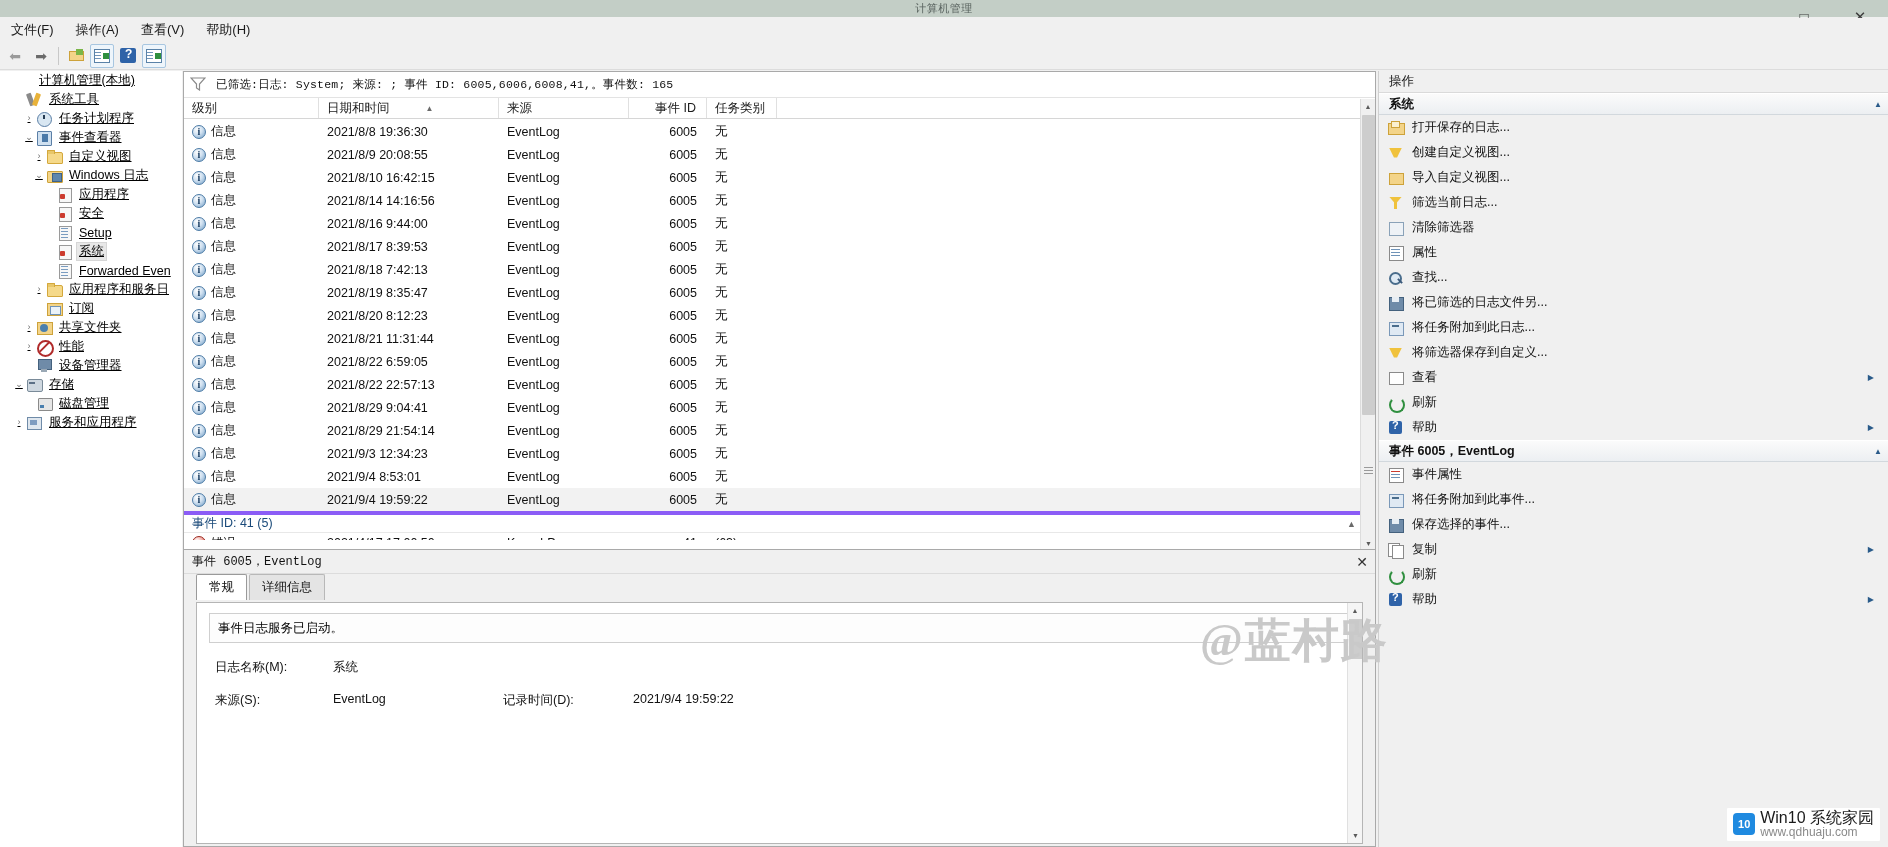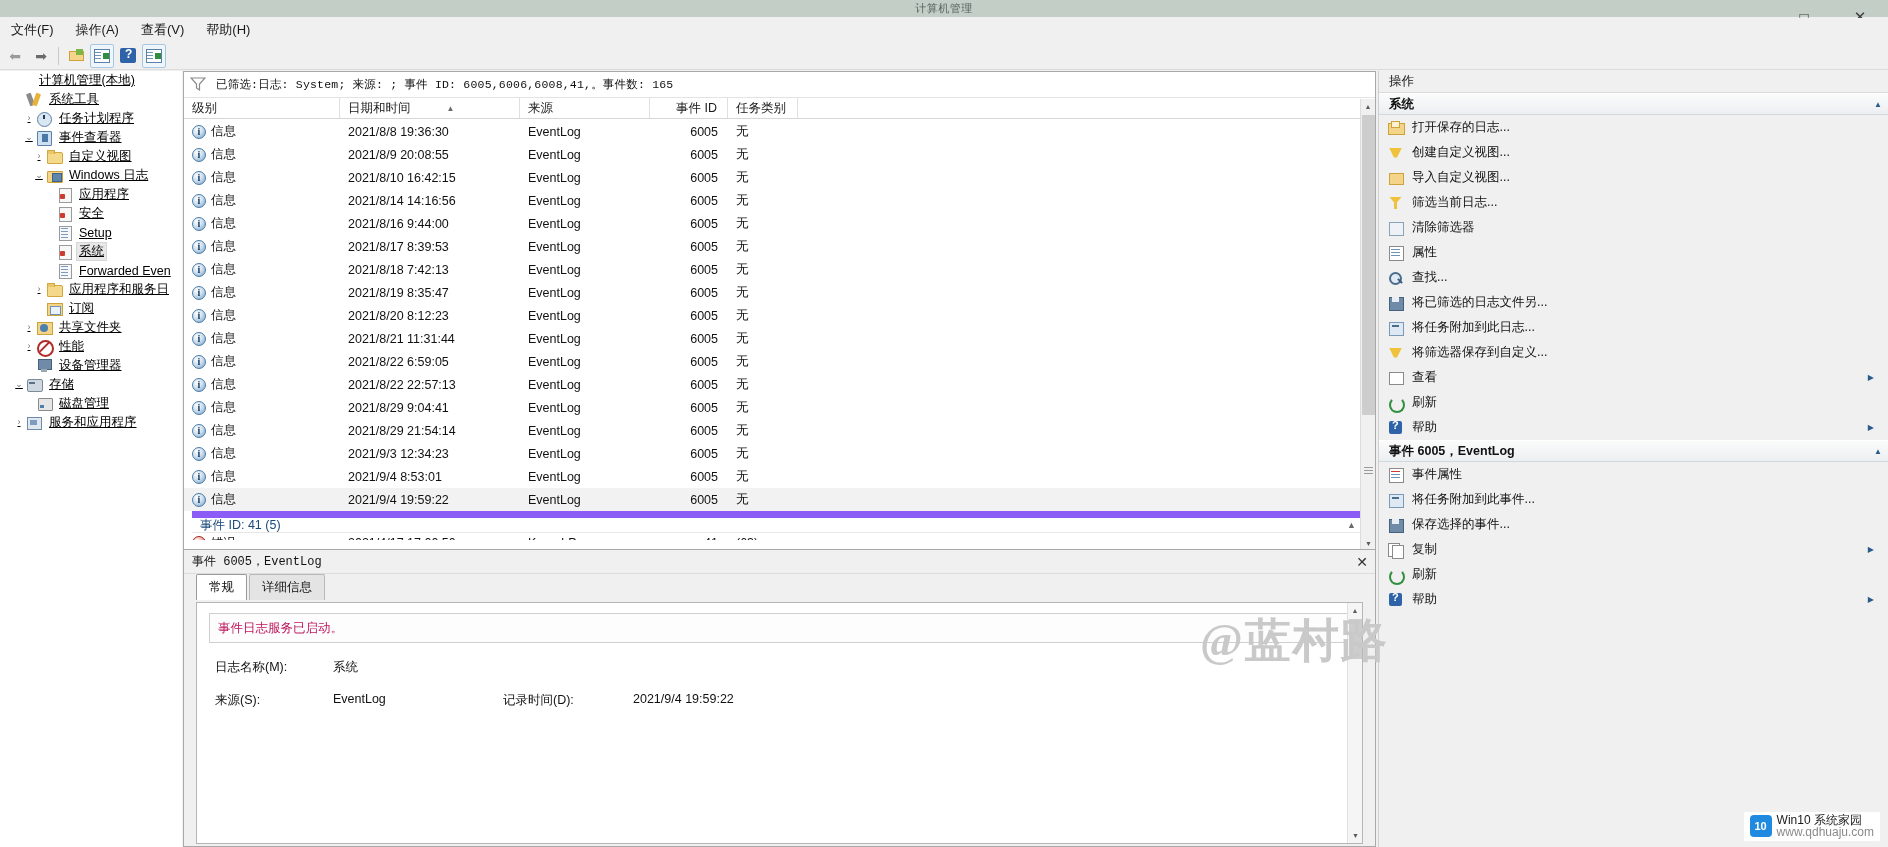--- a/index.html
+++ b/index.html
@@ -273,21 +273,21 @@
   .hcell {
     display: flex; align-items: center;
     padding-left: 8px;
     border-right: 1px solid #e0e0e0;
     position: relative;
     white-space: nowrap;
   }
   .hcell.sorted .sortarrow {
     margin-left: 36px; color: #6a6a6a; font-size: 8px;
   }
-  .c-level  { width: 156px; }
+  .c-level  { width: 135px; }
   .c-date   { width: 180px; }
   .c-source { width: 130px; }
   .c-eid    { width: 78px; justify-content: flex-end; padding-right: 10px; padding-left: 0; }
   .c-task   { width: 70px; }
   .c-rest   { flex: 1; border-right: none; }
 
   .gridbody {
     position: absolute; left: 0; top: 48px; width: 1178px; height: 420px;
     overflow: hidden;
   }
@@ -314,24 +314,23 @@
     font-family: "Liberation Serif", serif;
   }
   .lvlicon.err {
     background: radial-gradient(circle at 35% 30%, #ffffff 0%, #f4b4ae 40%, #c3352a 100%);
     border-color: #9c2a20; color: #fff;
   }
   .grouprow {
     display: flex; align-items: center; height: 22px;
     font-size: 12.5px; color: #1a4a7a;
     padding-left: 8px;
-    border-top: 7px solid #8b5cf6;
+    border-top: 4px solid #8b5cf6;
     border-bottom: 1px solid #e8e8e8;
     background: #ffffff;
-    margin-left: 8px;
   }
 
   
   .vscroll {
     position: absolute; right: 0; top: 27px; width: 15px; bottom: 0;
     background: #f0f0f0; border-left: 1px solid #dcdcdc;
   }
   .vscroll .arrow {
     height: 15px; display: flex; align-items: center; justify-content: center;
     font-size: 7px; color: #5a5a5a; background: #f0f0f0;
@@ -382,21 +381,21 @@
     background: #ffffff; border: 1px solid #b5b5b5;
     overflow: hidden;
   }
   .msgbox {
     margin: 10px 12px 0 12px;
     border: 1px solid #cfcfcf;
     background: #fdfdfd;
     height: 30px;
     display: flex; align-items: center;
     padding-left: 8px;
-    font-size: 12.5px; color: #be185d;
+    font-size: 12.5px; color: #000000;
   }
   .kvrow {
     display: flex; font-size: 12.5px; color: #111;
     margin: 16px 0 0 18px;
   }
   .kvlabel { width: 118px; color: #111; }
   .kvval { width: 170px; }
   .kvlabel2 { width: 130px; }
   .dscroll {
     position: absolute; right: 0; top: 0; width: 15px; bottom: 0;
@@ -484,21 +483,21 @@
     background: #ffffff; border-radius: 1px;
     padding: 2px 6px;
   }
   .wmbadge .logo {
     width: 22px; height: 22px; border-radius: 4px;
     background: #1f8ae0; color: #fff; font-size: 11px; font-weight: bold;
     display: flex; align-items: center; justify-content: center;
     margin-right: 5px;
   }
   .wmbadge .wtext { line-height: 1.05; }
-  .wmbadge .w1 { font-size: 12px; color: #1a1a1a; }
+  .wmbadge .w1 { font-size: 16px; color: #1a1a1a; }
   .wmbadge .w2 { font-size: 12px; color: #8a8a8a; }
 </style>
 </head>
 <body>
 
 <div id="app">
 
   <div class="titlebar">
     <span class="title">计算机管理</span>
   </div>

